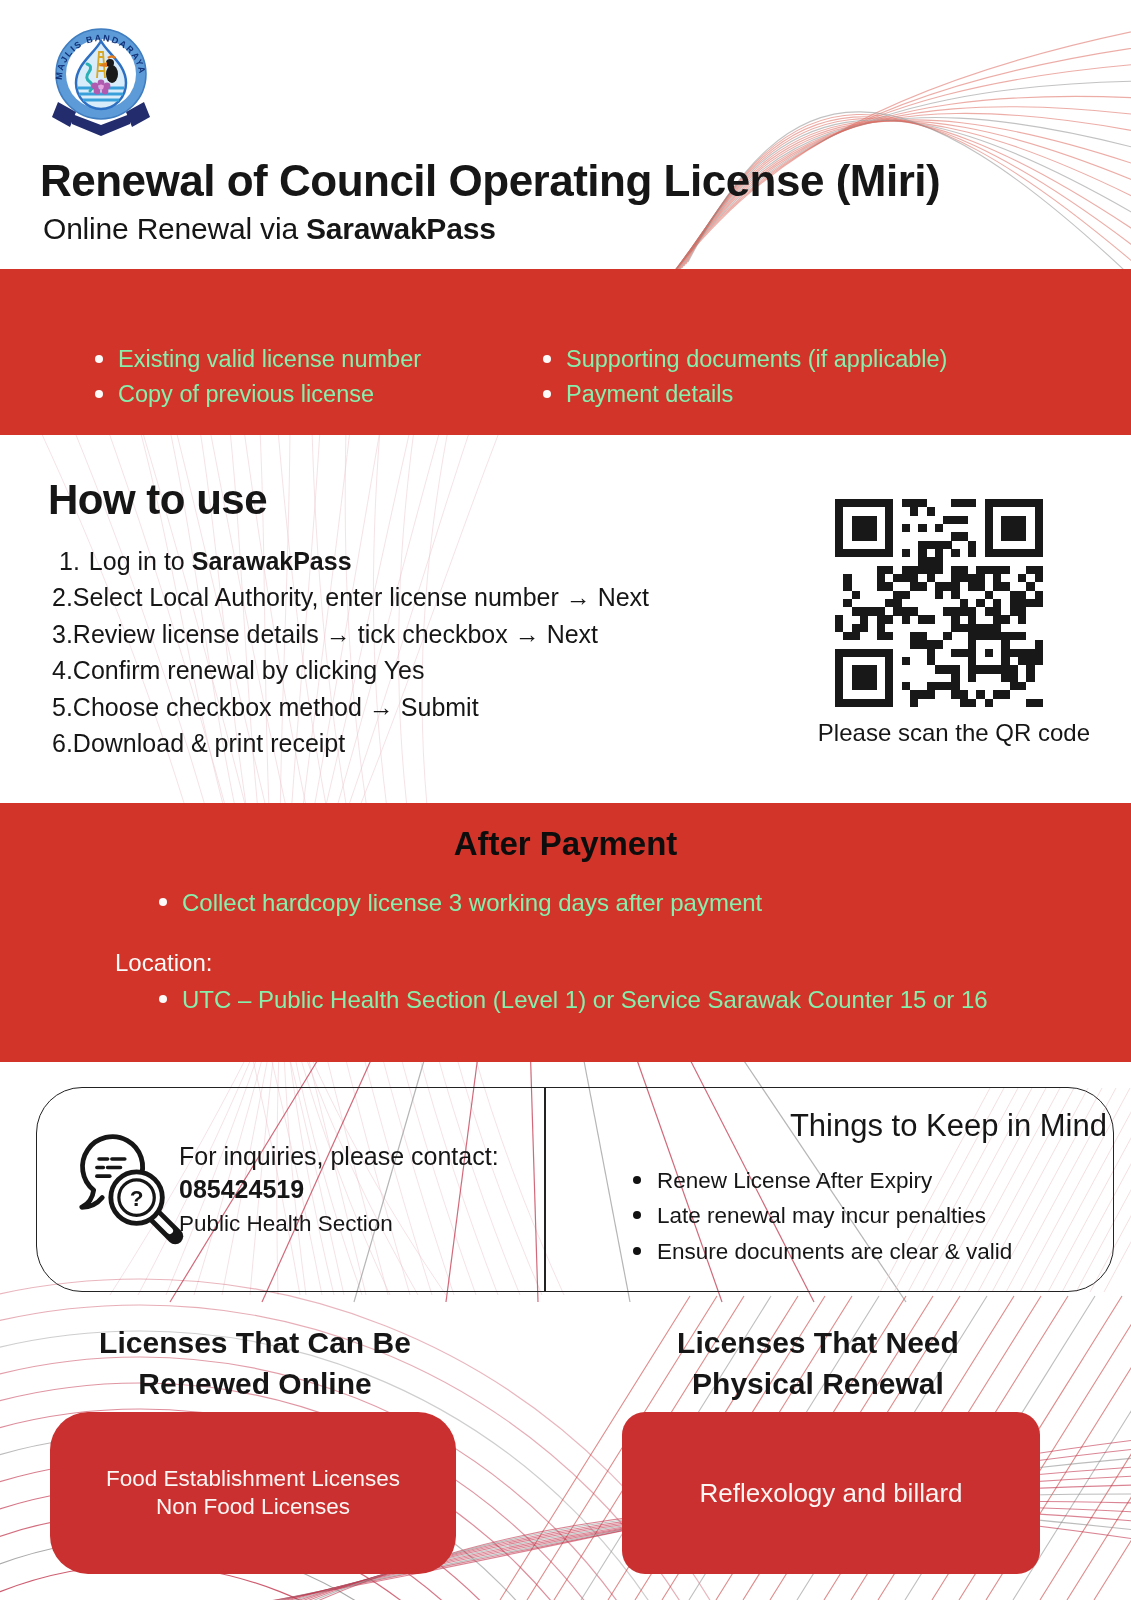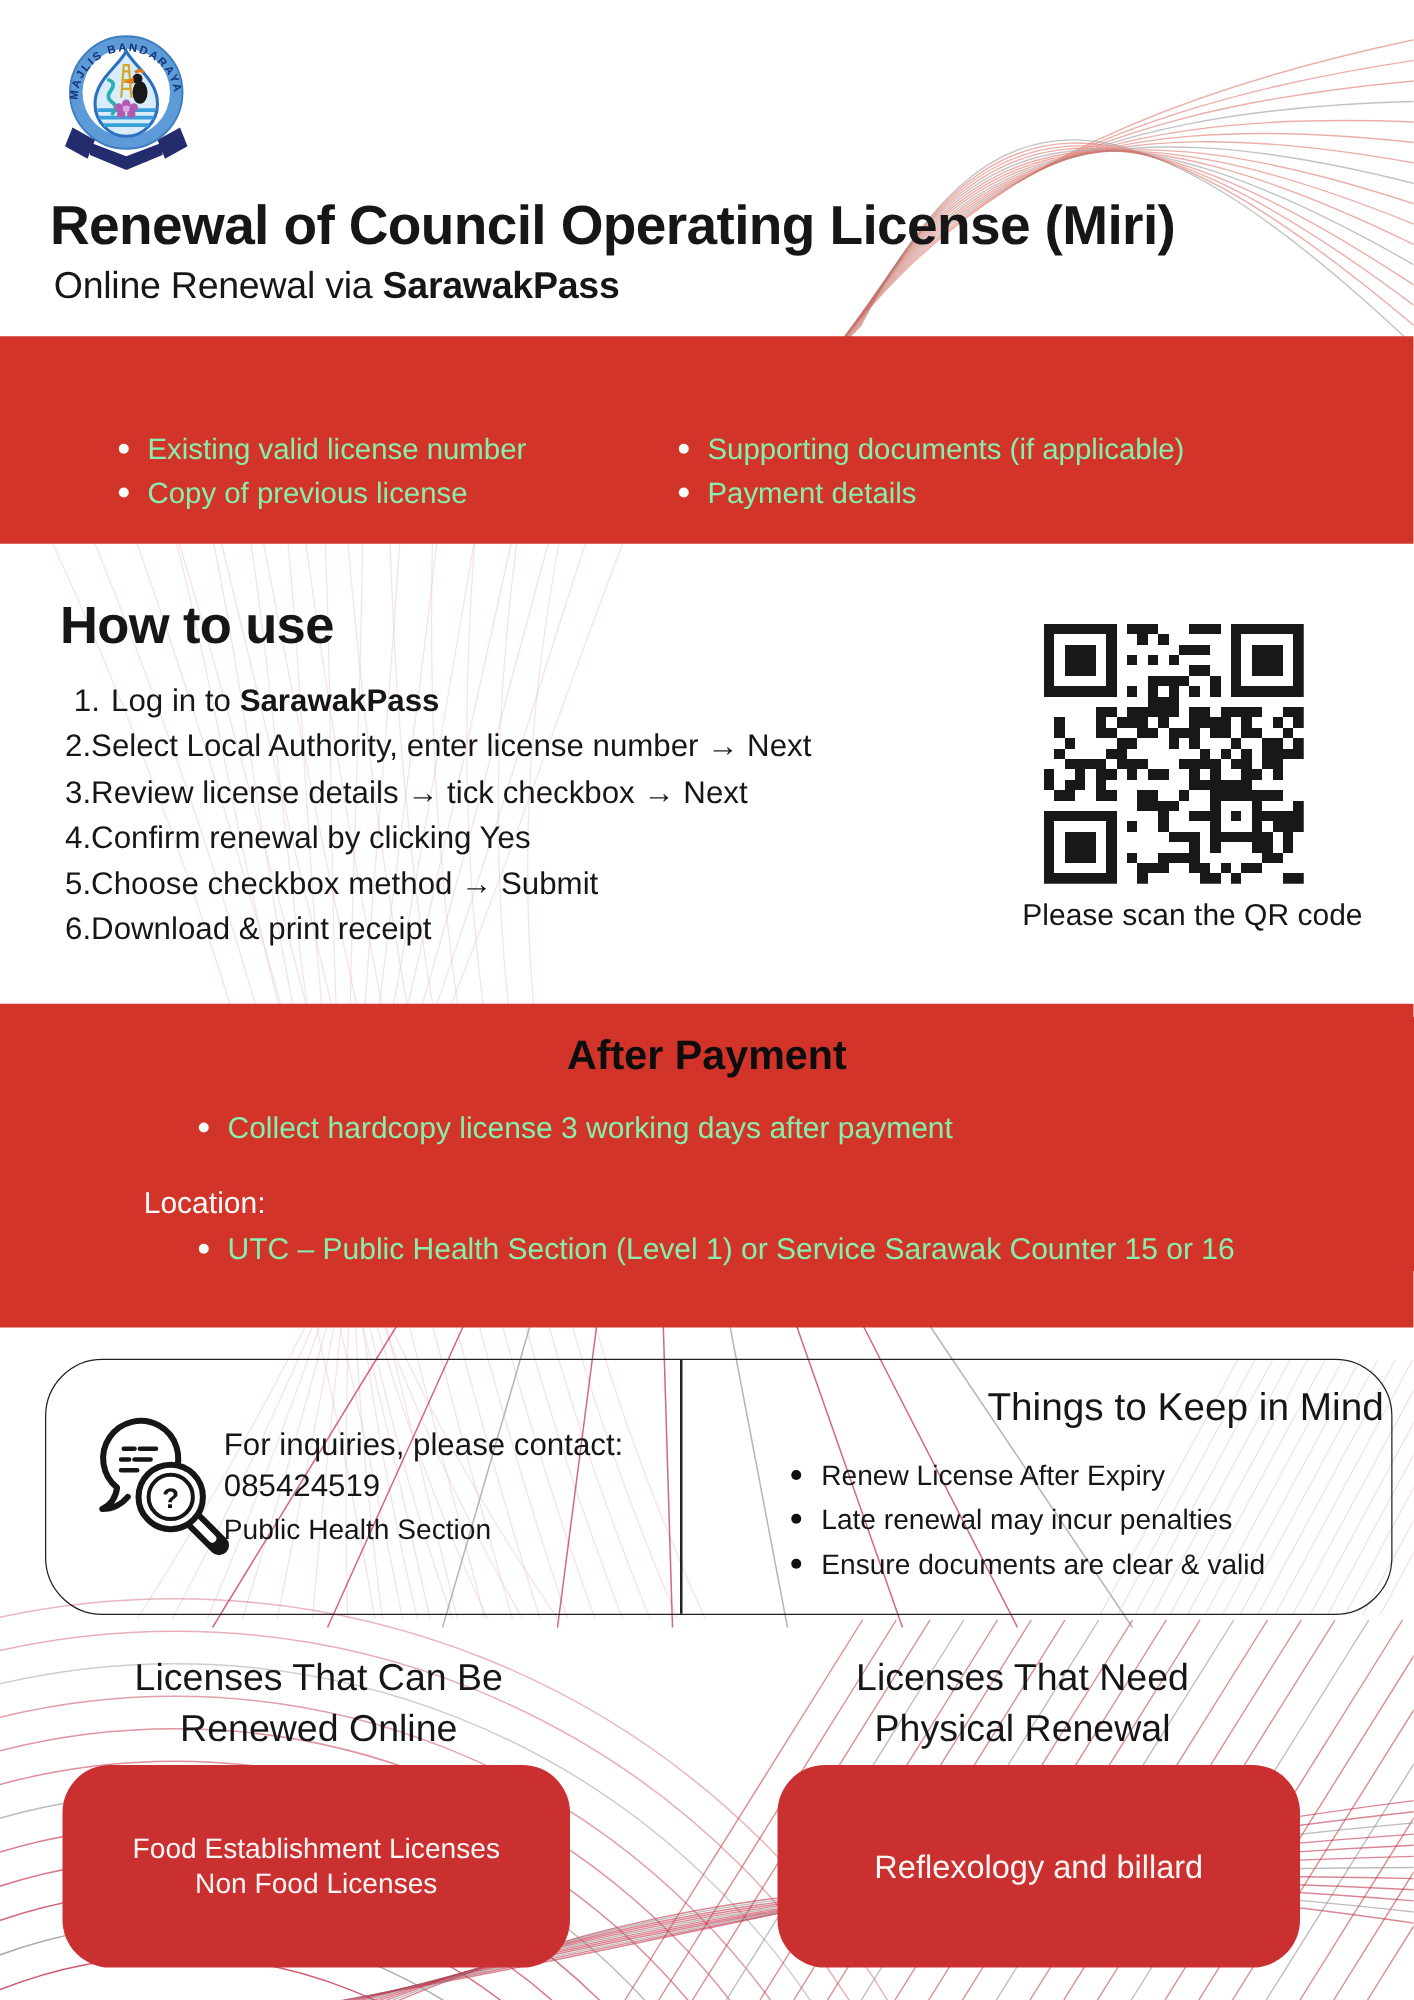--- a/index.html
+++ b/index.html
@@ -39,34 +39,34 @@
 
   
   #qrbox{left:835px;top:499px;width:208px;height:208px;}
   #qr-caption{left:760px;top:719px;width:330px;text-align:right;font-size:24px;}
 
   
   #infobox{left:36px;top:1087px;width:1076px;height:203px;border:1.8px solid #222;border-radius:46px;}
   #divider{position:absolute;left:507px;top:0;width:1.6px;height:100%;background:#222;}
   #inq-icon{position:absolute;left:30px;top:42px;width:122px;height:118px;}
   #contact-line1{position:absolute;left:142px;top:54px;font-size:25px;}
-  #contact-phone{position:absolute;left:142px;top:87px;font-size:25px;font-weight:400;}
+  #contact-phone{position:absolute;left:142px;top:87px;font-size:25px;font-weight:700;}
   #contact-dept{position:absolute;left:142px;top:123px;font-size:22.5px;}
   #kim-head{position:absolute;left:510px;top:20px;width:560px;text-align:right;font-size:31px;font-weight:400;}
   .kbul{position:absolute;left:620px;font-size:22.5px;white-space:nowrap;}
   .kbul::before{content:"";position:absolute;left:-24px;top:8px;width:8px;height:8px;border-radius:50%;background:#111;}
   #kb0{top:80px;} #kb1{top:115px;} #kb2{top:151px;}
 
   
-  .bot-head{width:400px;text-align:center;font-size:30px;font-weight:400;line-height:41px;}
+  .bot-head{width:400px;text-align:center;font-size:30px;font-weight:700;line-height:41px;}
   #oh{left:55px;top:1322px;} #ph{left:618px;top:1322px;}
   .redcard{background:var(--box-red,#cb3030);border-radius:38px;color:#fbf5f4;
            display:flex;align-items:center;justify-content:center;text-align:center;}
   #online-card{left:50px;top:1412px;width:406px;height:162px;font-size:22.5px;line-height:28px;}
-  #physical-card{left:622px;top:1412px;width:418px;height:162px;font-size:26px;}
+  #physical-card{left:622px;top:1412px;width:418px;height:162px;font-size:26px;border-radius:23px;}
 </style>
 </head>
 <body>
 
 <div id="page">
   <svg id="decor">
       <path d="M 658 292 C 730 200, 820 96, 1140 30" stroke="#dd6a5f" fill="none" opacity="0.55" stroke-width="1.1"></path>
       <path d="M 660 290 C 734 191, 825 93, 1140 47" stroke="#dd6a5f" fill="none" opacity="0.55" stroke-width="1.1"></path>
       <path d="M 662 288 C 738 182, 830 90, 1140 64" stroke="#dd6a5f" fill="none" opacity="0.55" stroke-width="1.1"></path>
       <path d="M 664 286 C 742 173, 835 87, 1140 81" stroke="#8f8f8f" fill="none" opacity="0.55" stroke-width="1.1"></path>

